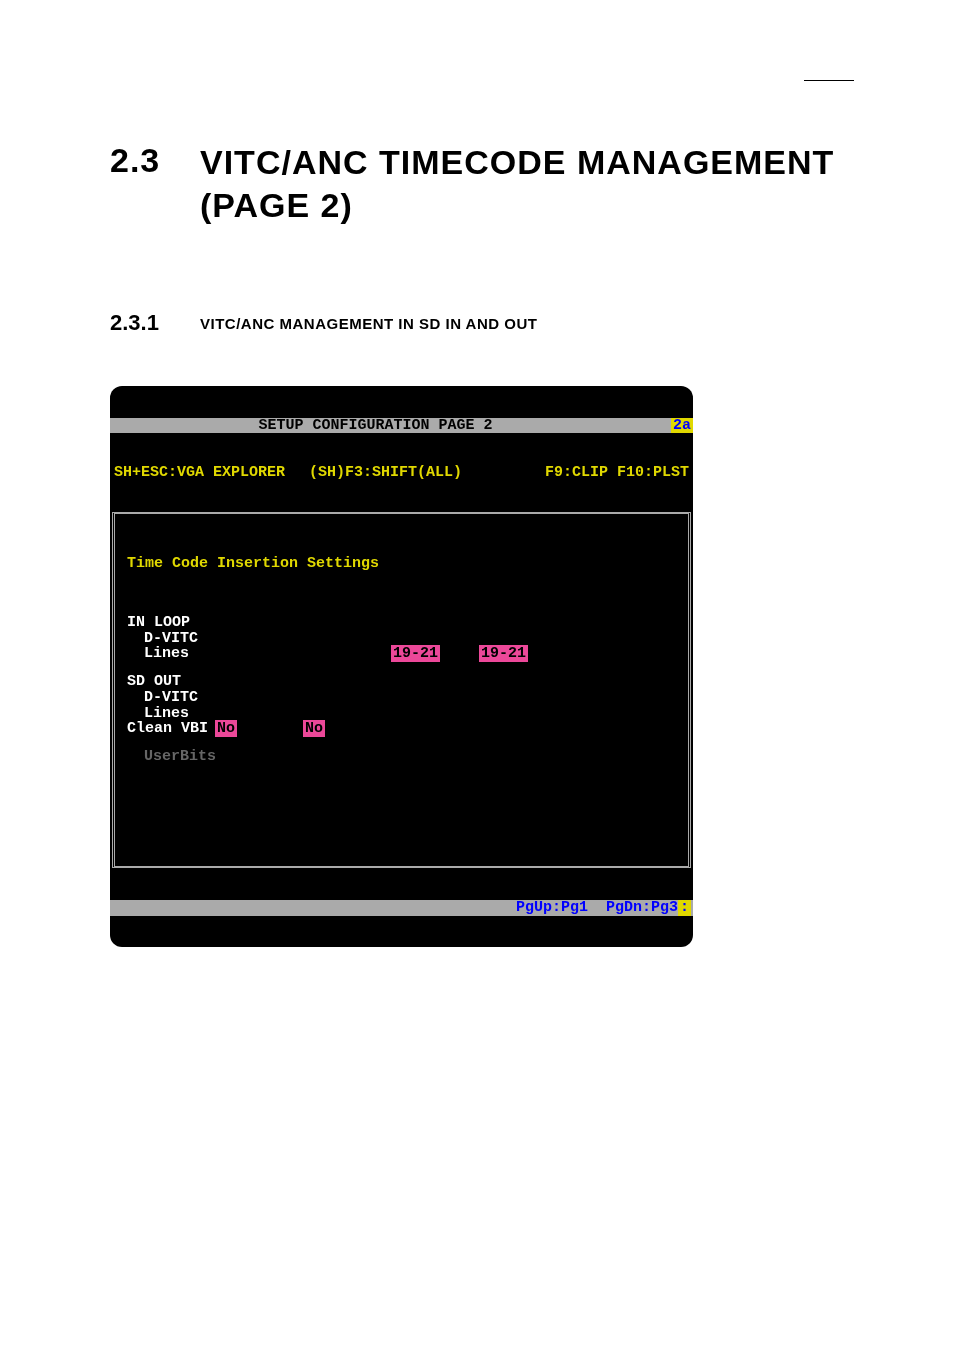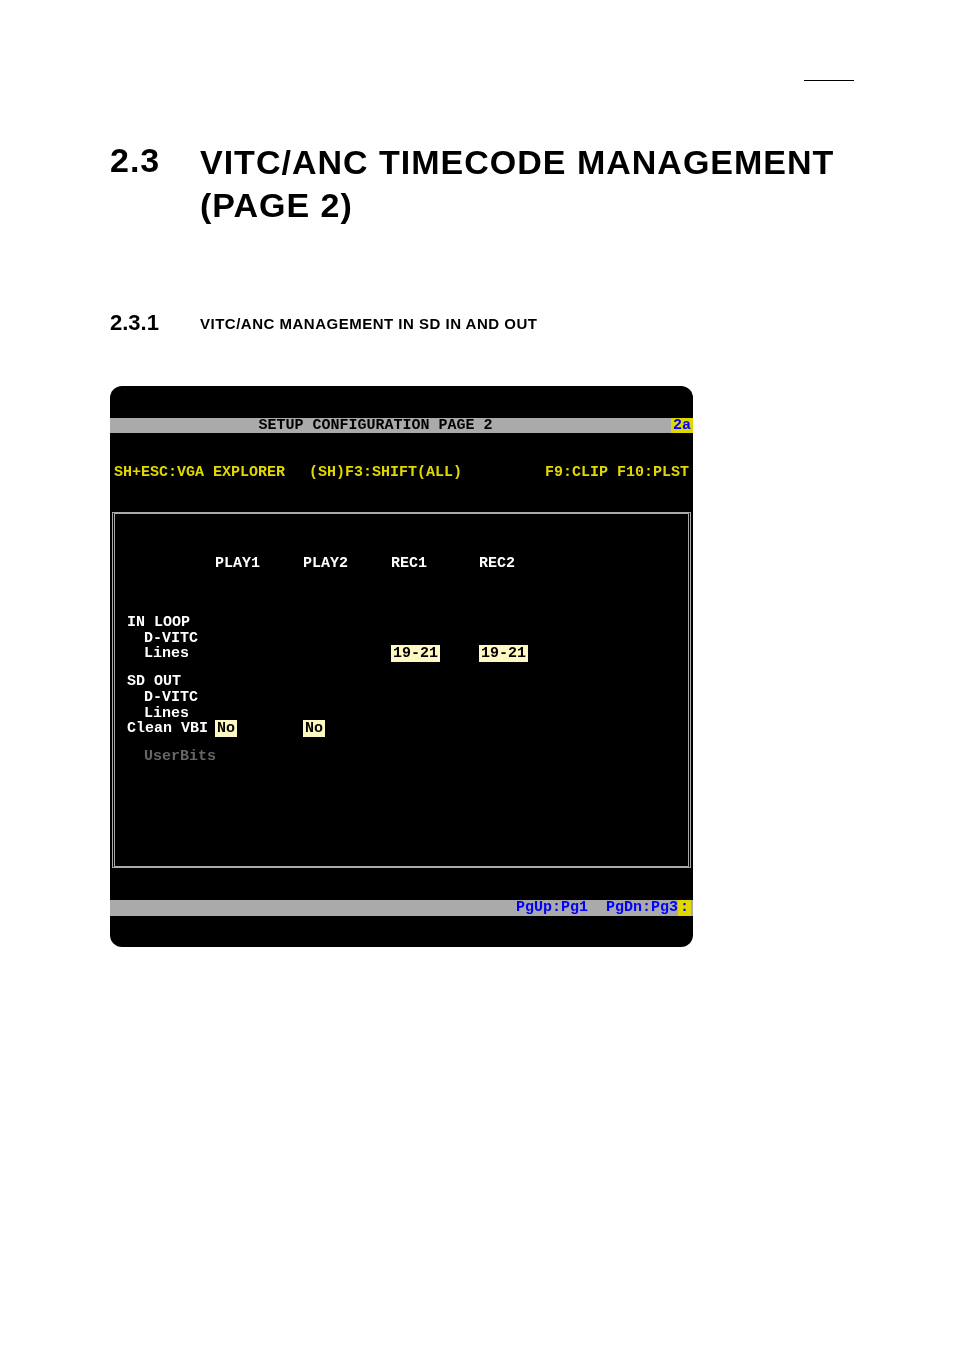--- a/index.html
+++ b/index.html
@@ -103,21 +103,21 @@
     border-top: 2px solid #aaa;
     border-bottom: 2px solid #aaa;
     padding: 10px 12px 70px 12px;
     margin: 0 2px;
     min-height: 270px;
     position: relative;
   }
   .yellow { color: #e0d800; }
   .white  { color: #fff; }
   .gray   { color: #aaa; }
-  .inv    { background: #fef9c3; color: #000; padding: 0 2px; }
+  .inv    { background: #ec4899; color: #000; padding: 0 2px; }
   .row {
     display: flex;
   }
   .col-label { width: 80px; padding-left: 8px; }
   .col-label0 { width: 88px; }
   .col-h { width: 88px; }
   .term-footer {
     display: flex;
     background: #aaa;
     color: #0000ff;
@@ -148,27 +148,21 @@
     <div class="term-title">
       <span class="term-title-left">SETUP CONFIGURATION PAGE 2</span>
       <span class="term-title-right">2a</span>
     </div>
     <div class="term-fnrow">
       <span class="term-fn-left">SH+ESC:VGA EXPLORER</span>
       <span class="term-fn-mid">(SH)F3:SHIFT(ALL)</span>
       <span class="term-fn-right">F9:CLIP F10:PLST</span>
     </div>
     <div class="term-body">
-      <div class="row white">
-        <span class="col-label0"></span>
-        <span class="col-h">PLAY1</span>
-        <span class="col-h">PLAY2</span>
-        <span class="col-h">REC1</span>
-        <span class="col-h">REC2</span>
-      </div>
+      <div class="yellow">Time Code Insertion Settings</div>
       <div id="groups"><div class="white" style="margin-top: 12px;">IN LOOP</div><div class="row"><span class="col-label white"> D-VITC</span><span class="col-h"></span><span class="col-h"></span><span class="col-h"></span><span class="col-h"></span></div><div class="row"><span class="col-label white"> Lines</span><span class="col-h"></span><span class="col-h"></span><span class="col-h"><span class="inv">19-21</span></span><span class="col-h"><span class="inv">19-21</span></span></div><div class="white" style="margin-top: 12px;">SD OUT</div><div class="row"><span class="col-label white"> D-VITC</span><span class="col-h"></span><span class="col-h"></span><span class="col-h"></span><span class="col-h"></span></div><div class="row"><span class="col-label white"> Lines</span><span class="col-h"></span><span class="col-h"></span><span class="col-h"></span><span class="col-h"></span></div><div class="row"><span class="col-label0 white">Clean VBI</span><span class="col-h"><span class="inv">No</span></span><span class="col-h"><span class="inv">No</span></span><span class="col-h"></span><span class="col-h"></span></div><div style="height: 12px;"></div><div class="row"><span class="col-label gray" style="color: rgb(102, 102, 102);"> UserBits</span><span class="col-h"></span><span class="col-h"></span><span class="col-h"></span><span class="col-h"></span></div></div>
     </div>
     <div class="term-footer">
       <span class="term-footer-right">PgUp:Pg1  PgDn:Pg3</span>
       <span class="term-footer-end">:</span>
     </div>
   </div>
 
 </div>
 

